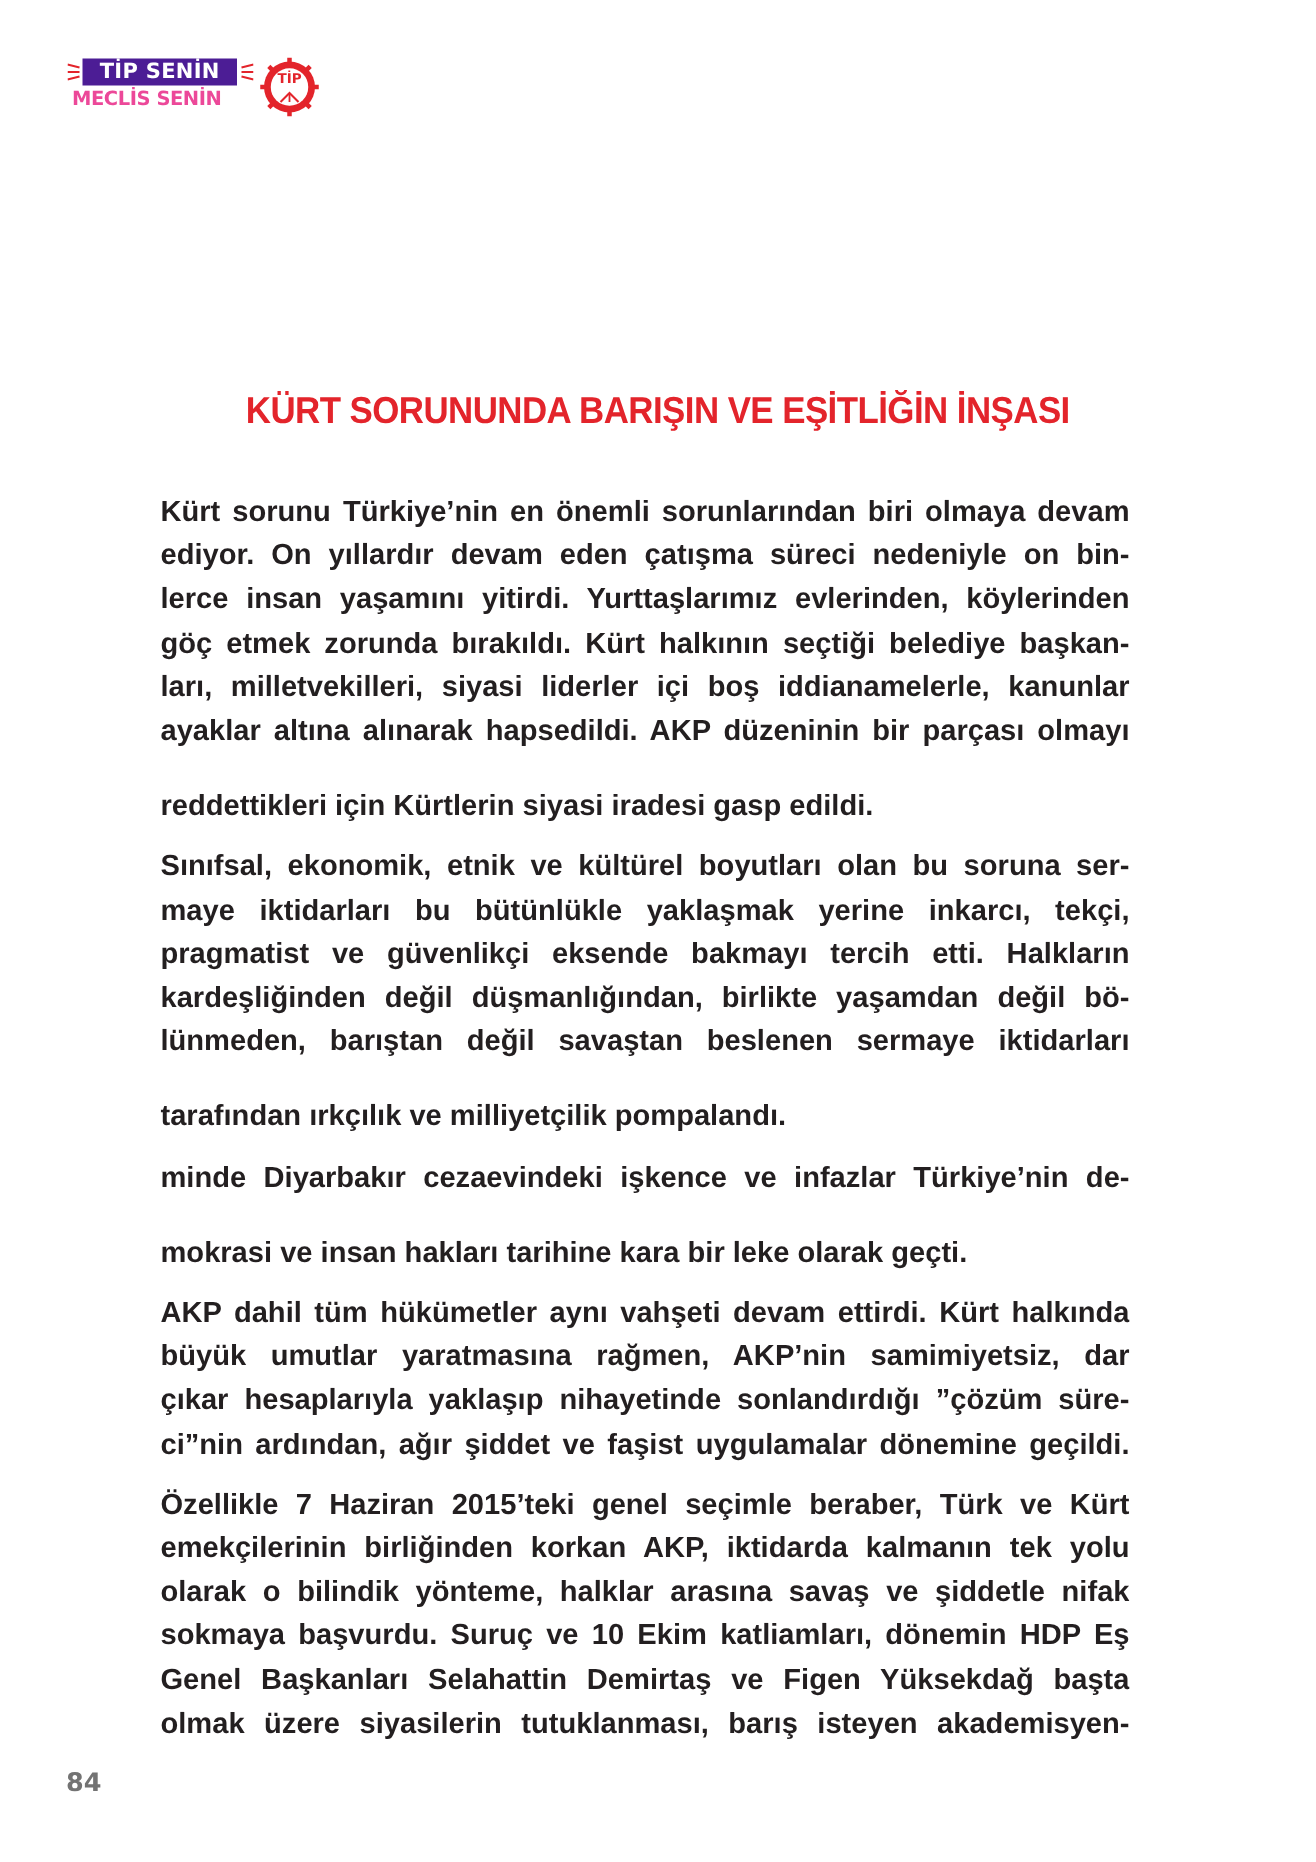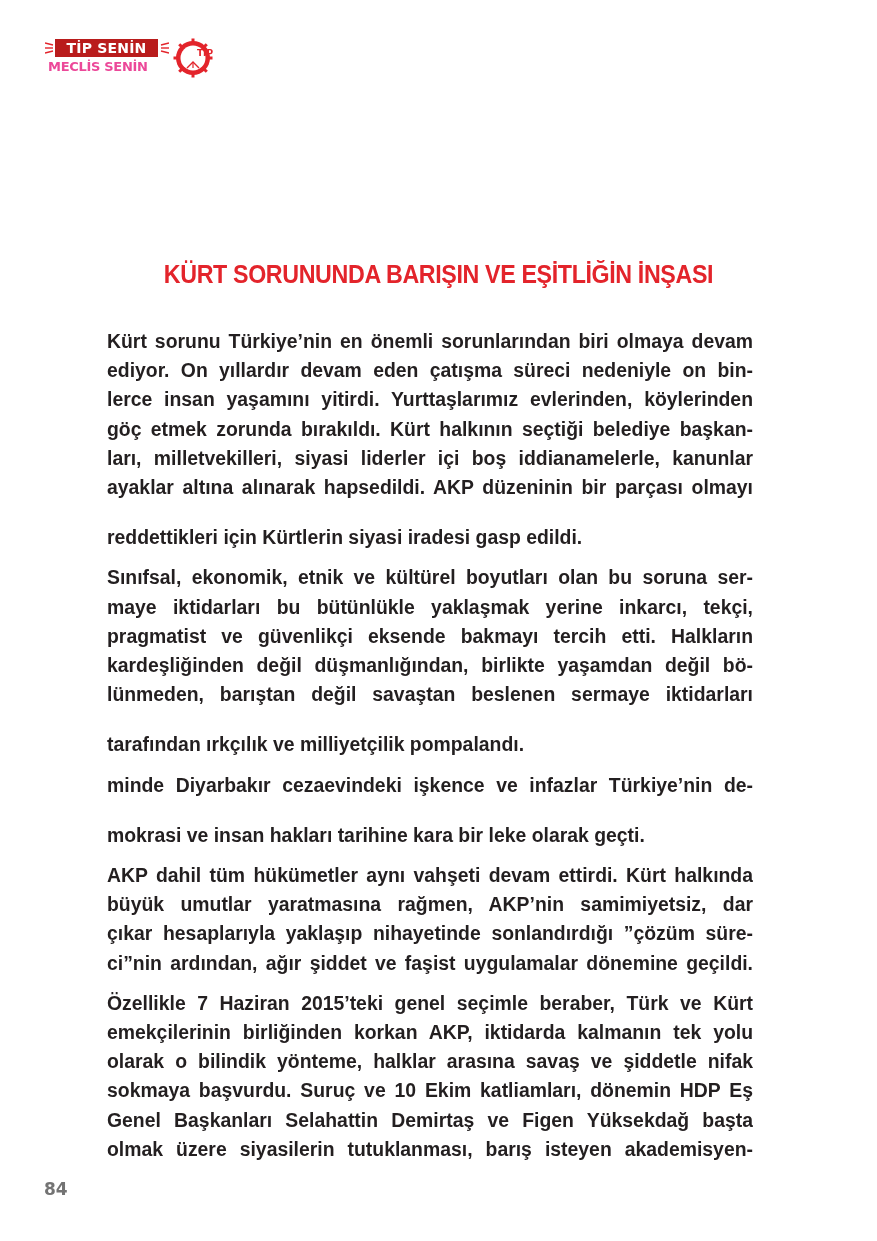--- a/index.html
+++ b/index.html
@@ -28,21 +28,21 @@
       top: 0;
       width: 125px;
       height: 42px;
     }
     .logo-top {
       position: absolute;
       left: 11px;
       top: 1px;
       width: 103px;
       height: 18px;
-      background: #b91c1c;
+      background: #4c1d95;
       color: #ffffff;
       font-family: "DejaVu Sans", sans-serif;
       font-weight: bold;
       font-size: 14px;
       line-height: 18px;
       text-align: center;
       letter-spacing: 0.2px;
     }
     .logo-rays-left, .logo-rays-right {
       position: absolute;
@@ -70,21 +70,21 @@
       left: 129px;
       top: 0px;
       width: 40px;
       height: 40px;
     }
     .logo-emblem-text {
       position: absolute;
       left: 0;
       top: 10px;
       width: 40px;
-      text-align: right;
+      text-align: center;
       font-family: "DejaVu Sans", sans-serif;
       font-weight: bold;
       font-size: 9px;
       color: #e3242b;
       line-height: 10px;
     }
     .title {
       position: absolute;
       left: 0;
       top: 257px;

